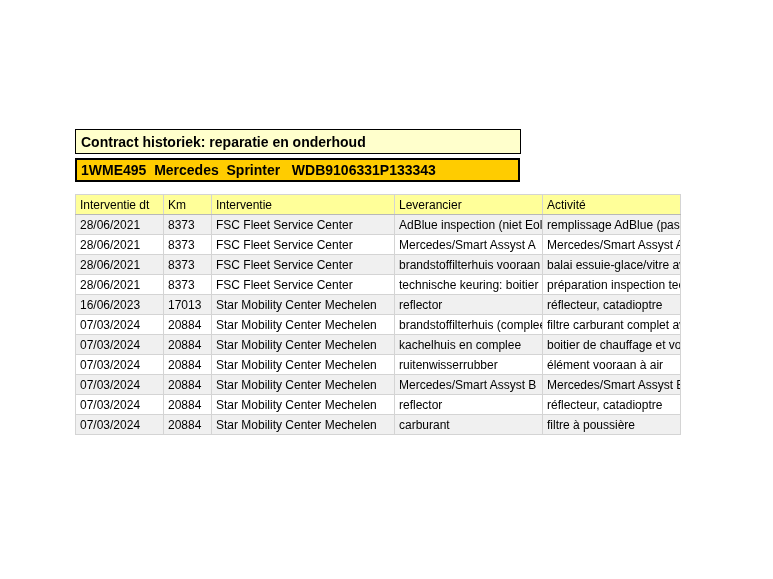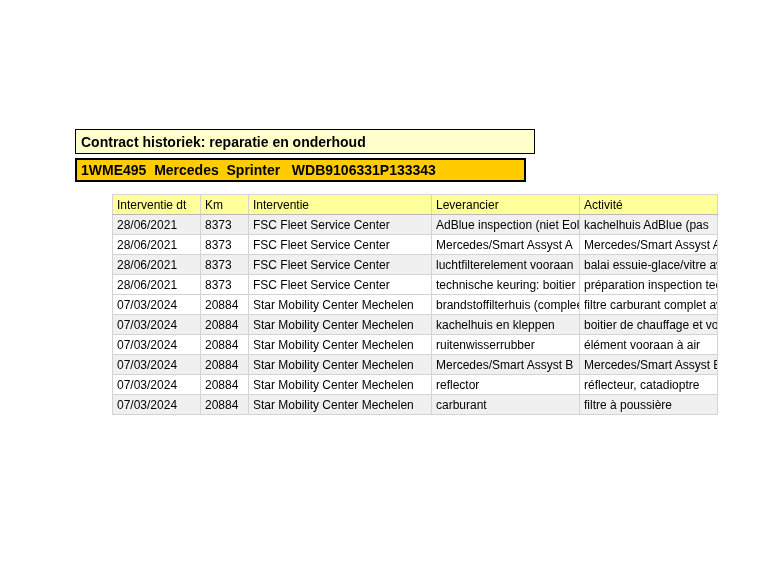--- a/index.html
+++ b/index.html
@@ -5,34 +5,33 @@
   html,body{margin:0;padding:0;}
   body{
     width:773px;height:579px;position:relative;background:#ffffff;
     font-family:"Liberation Sans","DejaVu Sans",sans-serif;color:#000;
     overflow:hidden;
   }
   .title-box{
     position:absolute;left:75px;top:129px;width:439px;height:17px;
     background:#FFFFCC;border:1px solid #000;
     font-size:14px;font-weight:bold;line-height:18px;
-    padding:3px 14px 3px 5px;white-space:pre;overflow:hidden;
+    padding:3px 0 3px 5px;white-space:pre;overflow:hidden;
   }
   .vehicle-box{
     position:absolute;left:75px;top:158px;width:437px;height:14px;
     background:#FFCC00;border:2px solid #000;
     font-size:14px;font-weight:bold;line-height:15px;
-    padding:3px 6px 3px 4px;white-space:pre;overflow:hidden;
+    padding:3px 0 3px 4px;white-space:pre;overflow:hidden;
   }
   table.history{
     position:absolute;left:75px;top:194px;
     border-collapse:collapse;table-layout:fixed;
     width:605px;font-size:12px;
     border:1px solid #A8A8A8;
-    margin-left:37px;
   }
   table.history th, table.history td{
     border:1px solid #D4D4D4;
     height:19px;padding:0 2px 0 4px;
     text-align:left;font-weight:normal;
     white-space:nowrap;overflow:hidden;
     vertical-align:middle;
   }
   table.history th{
     background:#FFFF99;
@@ -65,55 +64,62 @@
       <th>Leverancier</th>
       <th>Activité</th>
     </tr>
   </thead>
   <tbody>
       <tr class="alt">
         <td>28/06/2021</td>
         <td>8373</td>
         <td>FSC Fleet Service Center</td>
         <td>AdBlue inspection (niet Eolys</td>
-        <td>kachelhuis AdBlue (pas</td>
+        <td>remplissage AdBlue (pas</td>
       </tr>
       <tr>
         <td>28/06/2021</td>
         <td>8373</td>
         <td>FSC Fleet Service Center</td>
         <td>Mercedes/Smart Assyst A</td>
         <td>Mercedes/Smart Assyst A</td>
       </tr>
       <tr class="alt">
         <td>28/06/2021</td>
         <td>8373</td>
         <td>FSC Fleet Service Center</td>
-        <td>luchtfilterelement vooraan</td>
+        <td>brandstoffilterhuis vooraan</td>
         <td>balai essuie-glace/vitre av</td>
       </tr>
       <tr>
         <td>28/06/2021</td>
         <td>8373</td>
         <td>FSC Fleet Service Center</td>
         <td>technische keuring: boitier</td>
         <td>préparation inspection tec</td>
+      </tr>
+      <tr class="alt">
+        <td>16/06/2023</td>
+        <td>17013</td>
+        <td>Star Mobility Center Mechelen</td>
+        <td>reflector</td>
+        <td>réflecteur, catadioptre</td>
       </tr>
       <tr>
         <td>07/03/2024</td>
         <td>20884</td>
         <td>Star Mobility Center Mechelen</td>
         <td>brandstoffilterhuis (complee</td>
         <td>filtre carburant complet av</td>
       </tr>
       <tr class="alt">
         <td>07/03/2024</td>
         <td>20884</td>
         <td>Star Mobility Center Mechelen</td>
-        <td>kachelhuis en kleppen</td>
+        <td>kachelhuis en complee</td>
         <td>boitier de chauffage et vol</td>
       </tr>
       <tr>
         <td>07/03/2024</td>
         <td>20884</td>
         <td>Star Mobility Center Mechelen</td>
         <td>ruitenwisserrubber</td>
         <td>élément vooraan à air</td>
       </tr>
       <tr class="alt">

